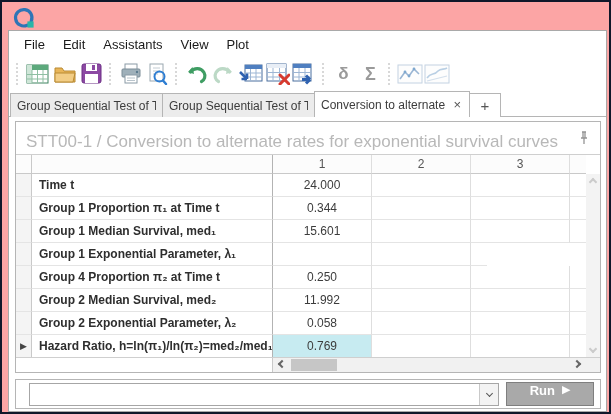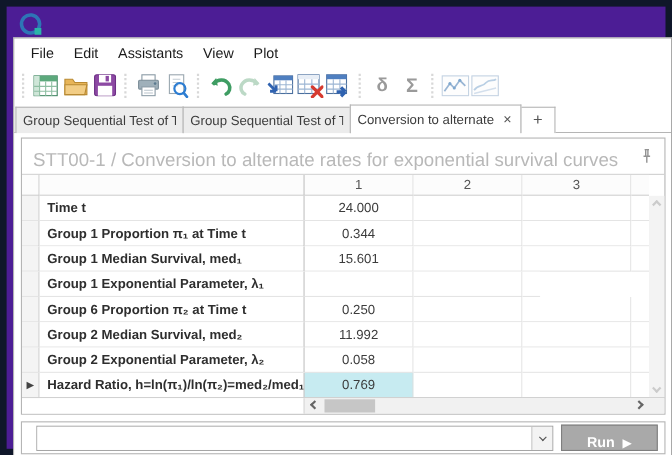--- a/index.html
+++ b/index.html
@@ -1,17 +1,17 @@
 <!DOCTYPE html>
 <html><head>
 <meta charset="utf-8">
 <style>
   * { margin:0; padding:0; box-sizing:border-box; font-family:"Liberation Sans","DejaVu Sans",sans-serif; }
   body { background:#fff; width:611px; height:414px; overflow:hidden; }
-  .window { position:relative; width:611px; height:414px; background:#4c1d95; border:6px solid #0f172a; }
+  .window { position:relative; width:611px; height:414px; background:#fca5a5; border:2px solid #0f172a; }
 
   
   .logo { position:absolute; left:10px; top:4px; width:24px; height:24px; }
 
   
   .frame { position:absolute; left:6px; top:28px; width:599px; height:382px; border:1px solid #a9a9a9; background:#fff; }
 
   
   .menubar { height:26px; display:flex; align-items:center; padding-left:6px; }
   .menu-item { font-size:13px; color:#1a1a1a; padding:4px 9px; cursor:default; }
@@ -75,21 +75,21 @@
   .chev.down  { transform:rotate(45deg); border-color:#cbcbcb; }
   .hs-track .chev { position:absolute; top:3px; }
 
   
   .bottom-panel { position:absolute; left:6px; top:262px; width:586px; height:30px; border:1px solid #b5b5b5; background:#fff; display:flex; align-items:center; }
   .combo { position:absolute; left:13px; top:3px; width:470px; height:23px; border:1px solid #a6a6a6; background:#fff; display:flex; }
   .combo-input { flex:1; border:none; outline:none; font-size:12px; padding:0 4px; }
   .combo-btn { width:19px; border-left:1px solid #c9c9c9; background:#f3f3f3; display:flex; align-items:center; justify-content:center; }
   .combo-btn .chev { width:5px; height:5px; border-color:#555; border-width:1.5px; transform:rotate(45deg); margin-top:-2px; }
   .run-btn { position:absolute; right:6px; top:2px; width:88px; height:24px; background:#a9a9a9; border:1px solid #7f7f7f;
-             display:flex; align-items:flex-end; justify-content:center; gap:7px; }
+             display:flex; align-items:flex-start; justify-content:center; gap:7px; }
   .run-btn .run-label { color:#fff; font-size:13px; font-weight:bold; }
   .run-btn .run-arrow { color:#fff; font-size:11px; }
 
   svg { display:block; }
 </style>
 </head>
 <body>
 
 <div class="window">
 
@@ -329,21 +329,21 @@
     <div class="cell c-val v2">
                   <span class="val"></span>
                 </div>
     <div class="cell c-part"></div>
   </div>
               <div class="trow">
     <div class="cell c-rowhdr">
                   <span class="rowmark"></span>
                 </div>
     <div class="cell c-label">
-                  <span class="lbl">Group 6 Proportion π₂ at Time t</span>
+                  <span class="lbl">Group 4 Proportion π₂ at Time t</span>
                 </div>
     <div class="cell c-val v0">
                   <span class="val">0.250</span>
                 </div>
     <div class="cell c-val v1">
                   <span class="val"></span>
                 </div>
     <div class="cell c-val v2">
                   <span class="val"></span>
                 </div>

